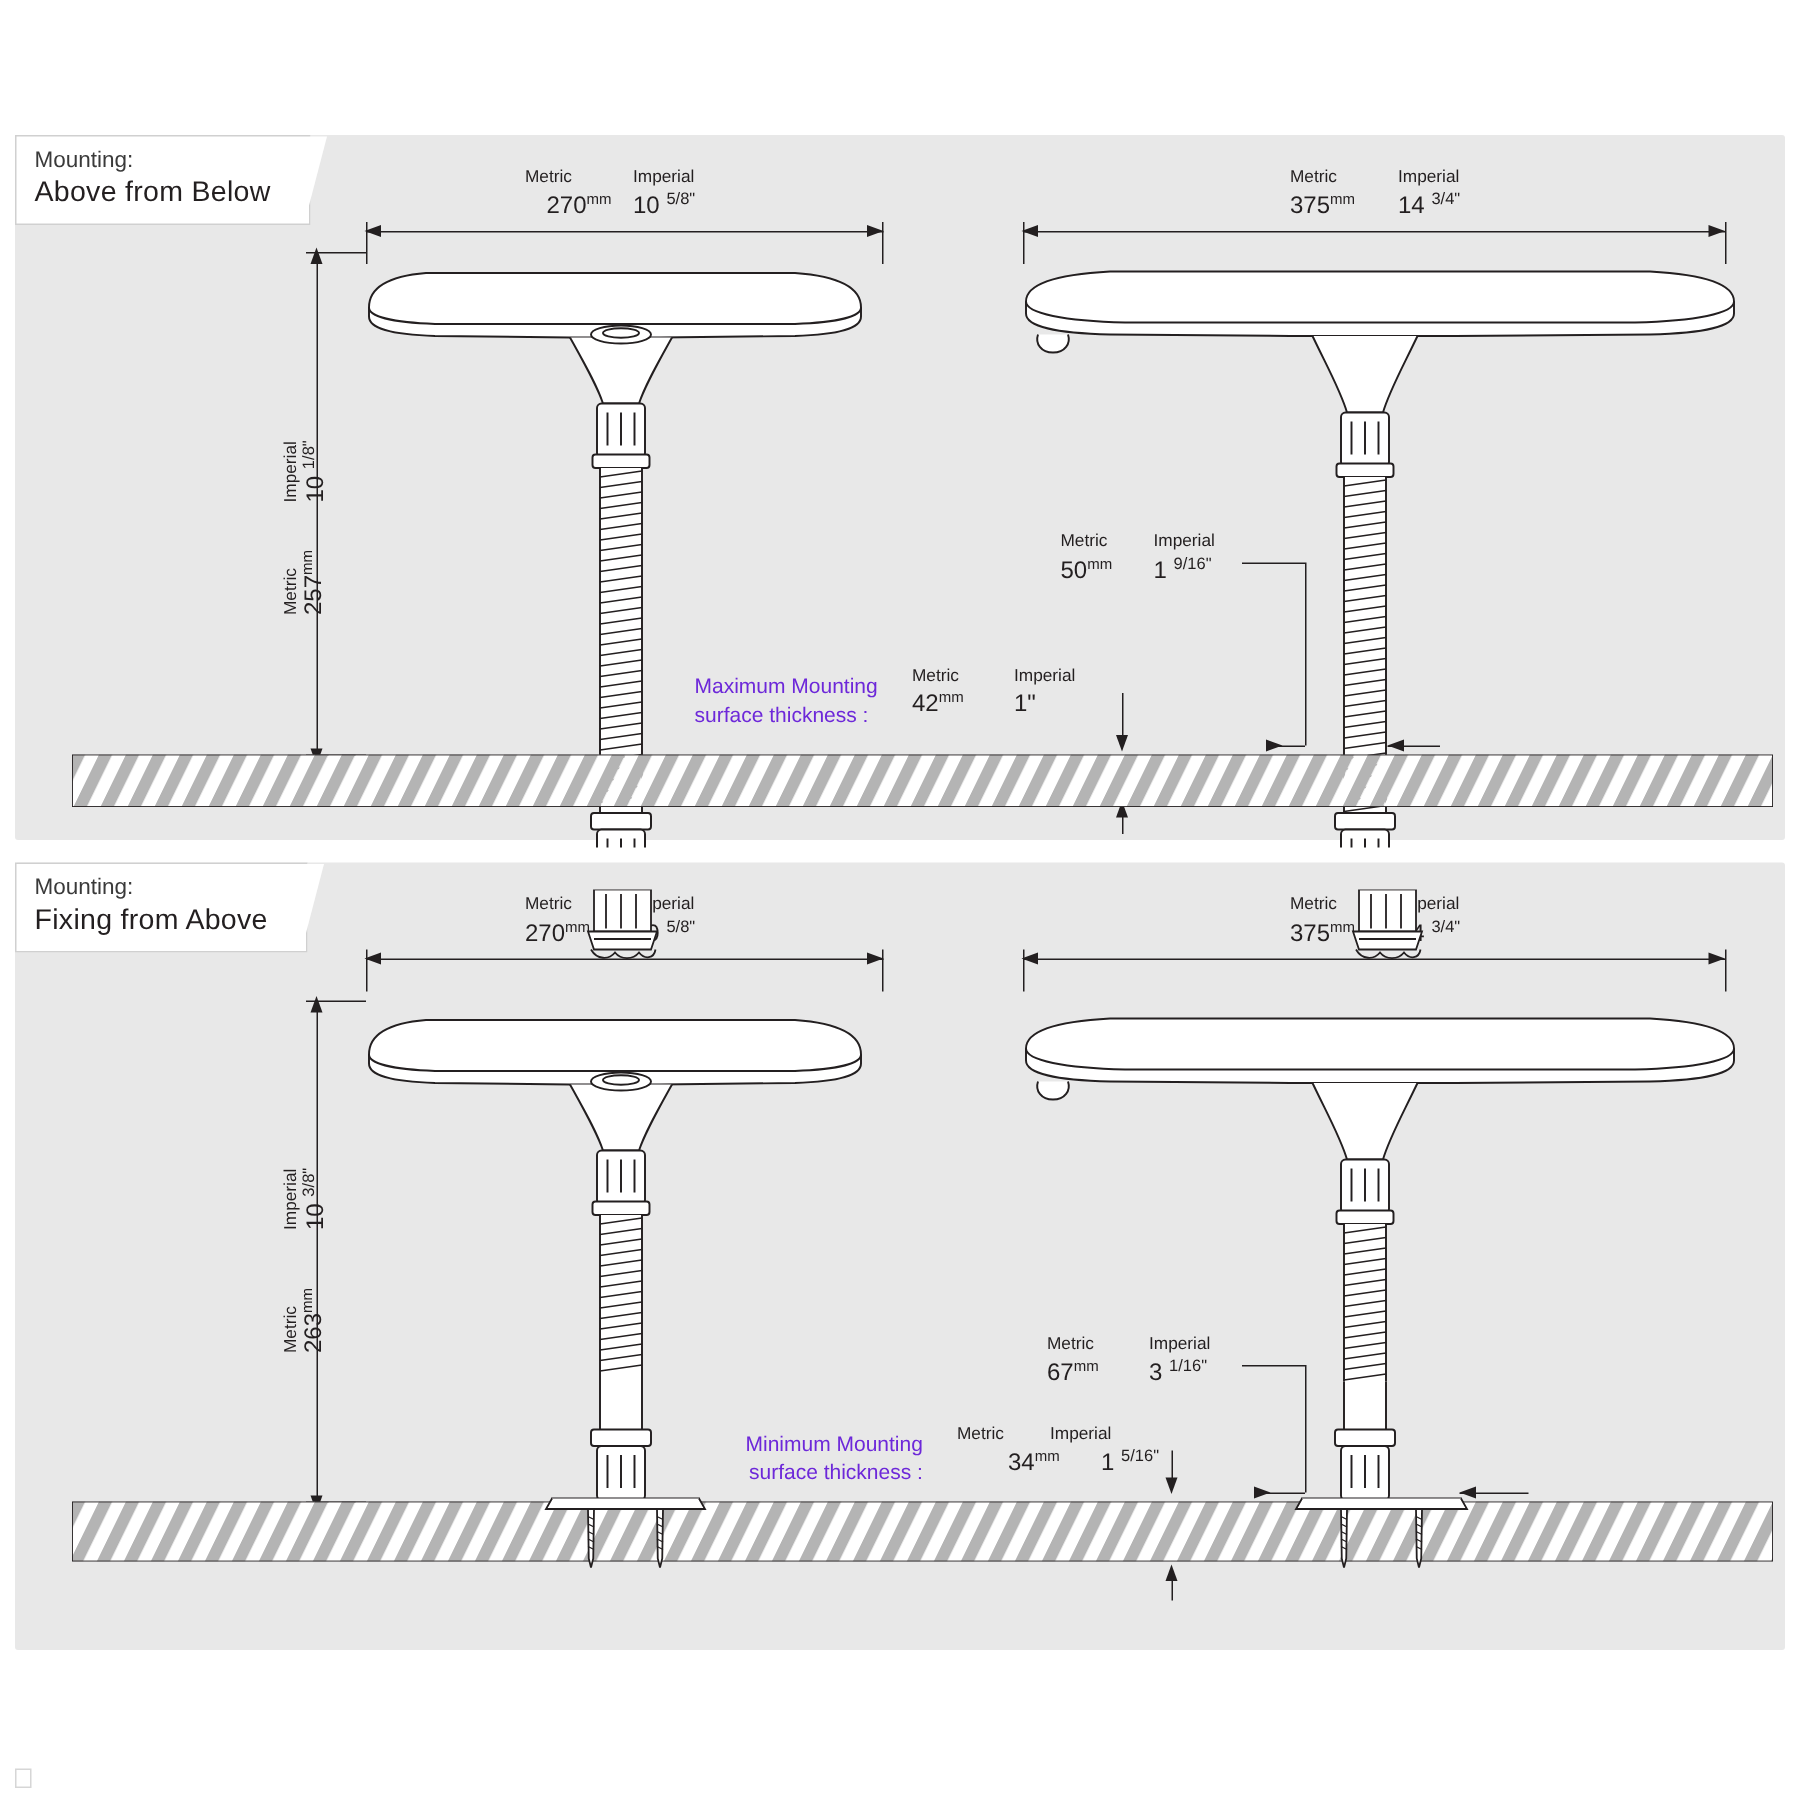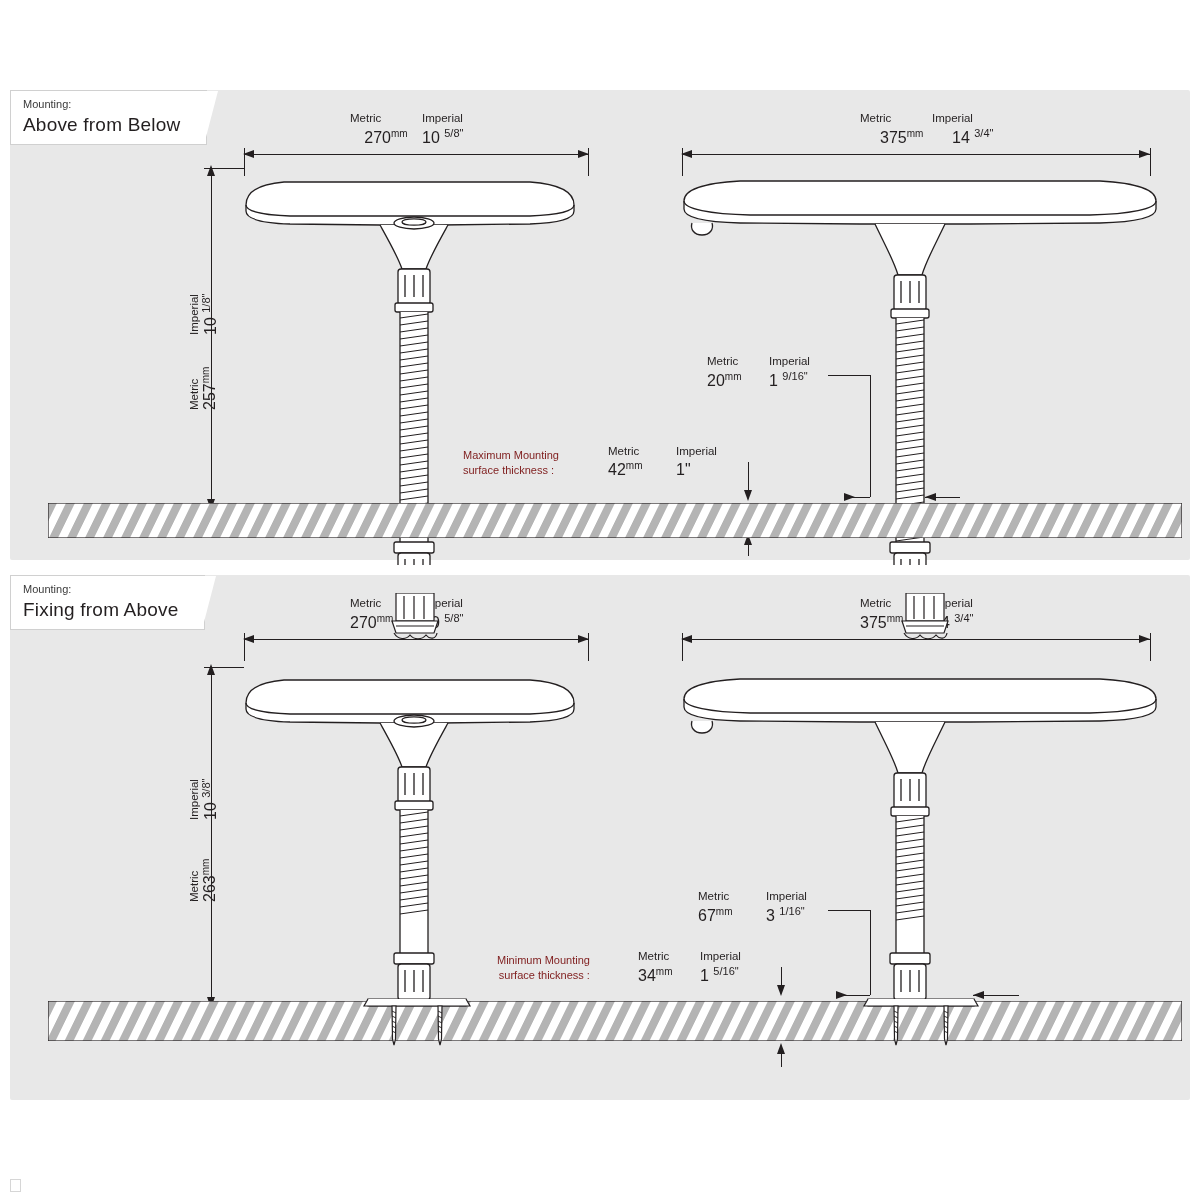--- a/index.html
+++ b/index.html
@@ -28,21 +28,21 @@
   .panel-tag {
     position: absolute;
     left: 0px;
     top: 0px;
     background: #ffffff;
     border: 1px solid #d0d0d0;
     padding: 7px 26px 9px 12px;
     line-height: 1.15;
   }
   .panel-tag .tag-small {
-    font-size: 11px;
+    font-size: 15px;
     color: #3a3a3a;
     display: block;
     margin-bottom: 3px;
   }
   .panel-tag .tag-big {
     font-size: 19px;
     color: #231f20;
     display: block;
     letter-spacing: 0.2px;
   }
@@ -112,23 +112,23 @@
     position: absolute;
     width: 0; height: 0;
   }
   .arrow-l { border-top: 4.5px solid transparent; border-bottom: 4.5px solid transparent; border-right: 11px solid #231f20; }
   .arrow-r { border-top: 4.5px solid transparent; border-bottom: 4.5px solid transparent; border-left: 11px solid #231f20; }
   .arrow-u { border-left: 4.5px solid transparent; border-right: 4.5px solid transparent; border-bottom: 11px solid #231f20; }
   .arrow-d { border-left: 4.5px solid transparent; border-right: 4.5px solid transparent; border-top: 11px solid #231f20; }
 
   .note {
     position: absolute;
-    font-size: 11px;
+    font-size: 14px;
     line-height: 1.35;
-    color: #7f1d1d;
+    color: #6d28d9;
     white-space: nowrap;
     text-align: right;
   }
 
   svg { display: block; }
   .dwg { position: absolute; }
   .hatch-band { position: absolute; }
   .corner-mark {
     position: absolute;
     left: 10px;
@@ -162,21 +162,21 @@
   <div class="arrow-l" style="left:233px; top:59.5px;"></div>
   <div class="arrow-r" style="left:568px; top:59.5px;"></div>
   <div class="vline" style="left:234px; top:58px; height:28px;"></div>
   <div class="vline" style="left:578px; top:58px; height:28px;"></div>
 
   <div class="dim" style="left:850px; top:22px;">
     <div class="row-units">
       <span class="unit-m" style="width:72px;">Metric</span><span class="unit-i">Imperial</span>
     </div>
     <div class="row-vals">
-      <span class="val-m" style="width:72px;margin-left:20px;"><span>375</span><span class="sup">mm</span></span><span class="val-i"><span>14</span> <span class="frac">3/4"</span></span>
+      <span class="val-m" style="width:72px;"><span>375</span><span class="sup">mm</span></span><span class="val-i"><span>14</span> <span class="frac">3/4"</span></span>
     </div>
   </div>
   <div class="hline" style="left:672px; top:64px; width:468px;"></div>
   <div class="arrow-l" style="left:671px; top:59.5px;"></div>
   <div class="arrow-r" style="left:1129px; top:59.5px;"></div>
   <div class="vline" style="left:672px; top:58px; height:28px;"></div>
   <div class="vline" style="left:1140px; top:58px; height:28px;"></div>
 
   <div class="vline" style="left:201px; top:78px; height:335px;"></div>
   <div class="arrow-u" style="left:196.5px; top:75px;"></div>
@@ -209,21 +209,21 @@
   <div class="vline" style="left:738px; top:372px; height:33px;"></div>
   <div class="arrow-d" style="left:733.5px; top:400px;"></div>
   <div class="arrow-u" style="left:733.5px; top:444px;"></div>
   <div class="vline" style="left:738px; top:452px; height:14px;"></div>
 
   <div class="dim" style="left:697px; top:265px;">
     <div class="row-units">
       <span class="unit-m" style="width:62px;">Metric</span><span class="unit-i">Imperial</span>
     </div>
     <div class="row-vals">
-      <span class="val-m" style="width:62px;"><span>20</span><span class="sup">mm</span></span><span class="val-i"><span>1</span> <span class="frac">9/16"</span></span>
+      <span class="val-m" style="width:62px;"><span>50</span><span class="sup">mm</span></span><span class="val-i"><span>1</span> <span class="frac">9/16"</span></span>
     </div>
   </div>
   <div class="hline" style="left:818px; top:285px; width:42px;"></div>
   <div class="vline" style="left:860px; top:285px; height:122px;"></div>
   <div class="hline" style="left:834px; top:407px; width:26px;"></div>
   <div class="arrow-r" style="left:834px; top:402.5px;"></div>
   <div class="hline" style="left:915px; top:407px; width:35px;"></div>
   <div class="arrow-l" style="left:915px; top:402.5px;"></div>
 
   <div class="dwg" style="left:220px; top:75px;">
@@ -369,21 +369,21 @@
 
   <div class="note" style="left:487px; top:378px; text-align:right;">
     <div>Minimum Mounting</div>
     <div>surface thickness :</div>
   </div>
   <div class="dim" style="left:628px; top:375px;">
     <div class="row-units">
       <span class="unit-m" style="width:62px;">Metric</span><span class="unit-i">Imperial</span>
     </div>
     <div class="row-vals">
-      <span class="val-m" style="width:62px;"><span>34</span><span class="sup">mm</span></span><span class="val-i"><span>1</span> <span class="frac">5/16"</span></span>
+      <span class="val-m" style="width:62px;margin-left:34px;"><span>34</span><span class="sup">mm</span></span><span class="val-i"><span>1</span> <span class="frac">5/16"</span></span>
     </div>
   </div>
   <div class="vline" style="left:771px; top:392px; height:22px;"></div>
   <div class="arrow-d" style="left:766.5px; top:410px;"></div>
   <div class="arrow-u" style="left:766.5px; top:468px;"></div>
   <div class="vline" style="left:771px; top:476px; height:16px;"></div>
 
   <div class="dim" style="left:688px; top:315px;">
     <div class="row-units">
       <span class="unit-m" style="width:68px;">Metric</span><span class="unit-i">Imperial</span>

